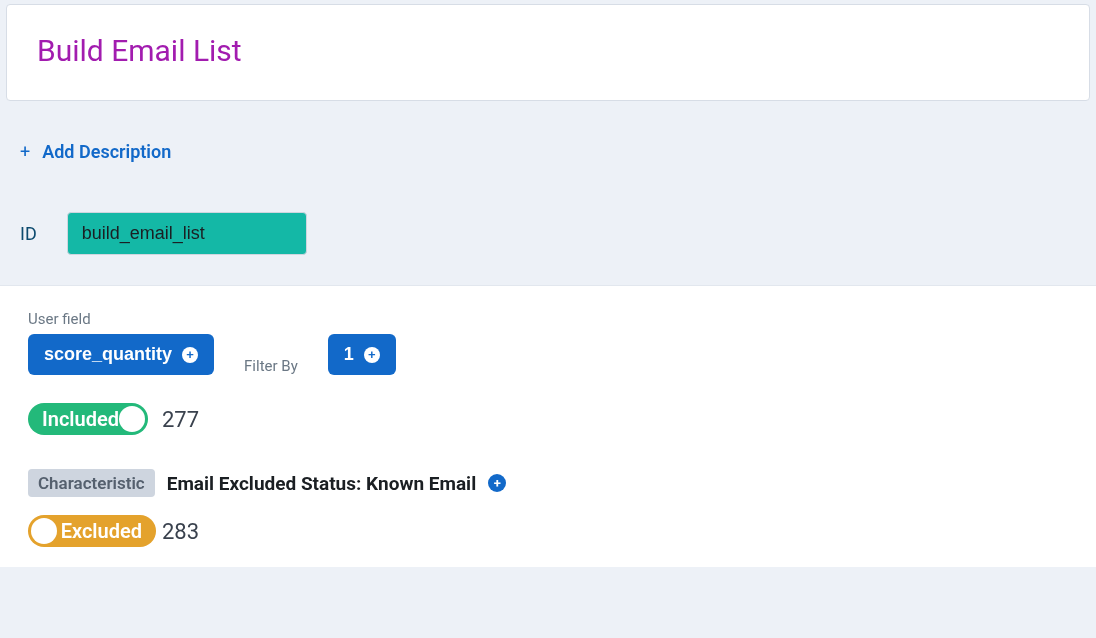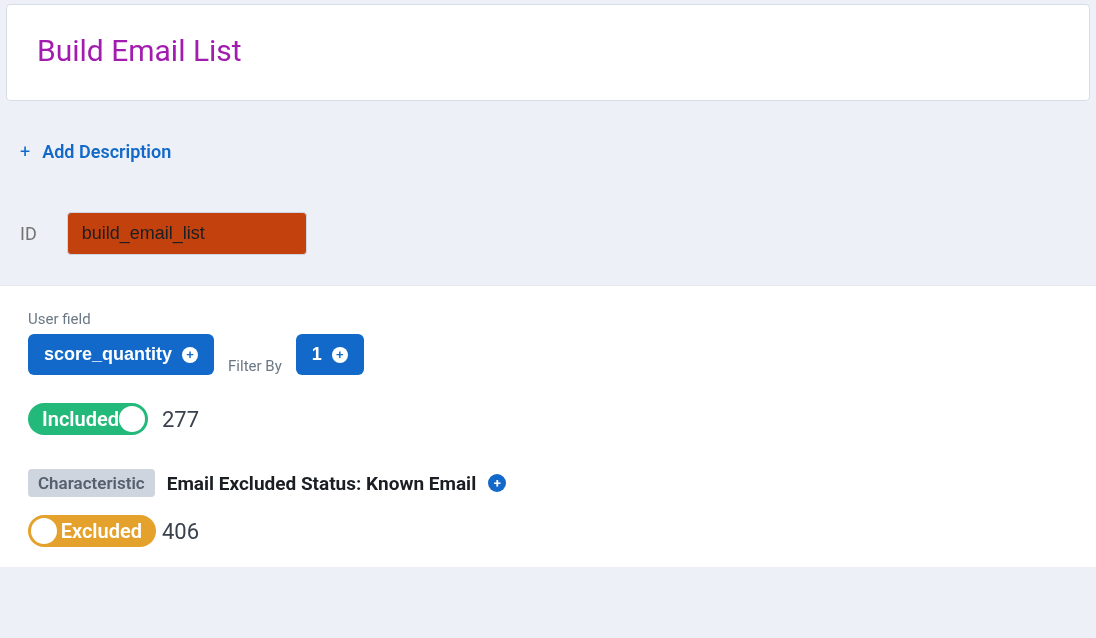--- a/index.html
+++ b/index.html
@@ -69,41 +69,41 @@
     height: 16px;
     border-radius: 3px;
     background: #6b7280;
     display: inline-flex;
     align-items: center;
     justify-content: center;
   }
   .check-box svg { display:block; }
   .id-label {
     font-size: 18px;
-    color:#737373;
+    color:#0c4a6e;
   }
   .id-input {
-    background:#c2410c;
+    background:#14b8a6;
     border:1px solid #cfd6df;
     border-radius:4px;
     padding: 10px 14px;
     font-size: 18px;
     color:#1b1f23;
     width: 240px;
   }
   .rules-card {
     background:#ffffff;
     border-top:1px solid #e2e7ee;
     margin: 0 0 0 0;
     padding: 24px 28px 20px 28px;
   }
   .filters-row {
     display:flex;
     align-items:flex-end;
-    gap: 14px;
+    gap: 30px;
   }
   .filter-group { display:flex; flex-direction:column; gap:6px; }
   .filter-label {
     font-size: 15px;
     color:#6b7885;
   }
   .pill-btn {
     background:#1269c9;
     color:#ffffff;
     border-radius:6px;
@@ -282,17 +282,17 @@
       <span class="char-plus">
         <span>+</span>
       </span>
     </div>
 
     <div class="ex-row">
       <span class="toggle excluded">
         <span class="knob"></span>
         <span>Excluded</span>
       </span>
-      <span class="count-text">406</span>
+      <span class="count-text">283</span>
     </div>
   </div>
 
 </div>
 
 </body></html>

